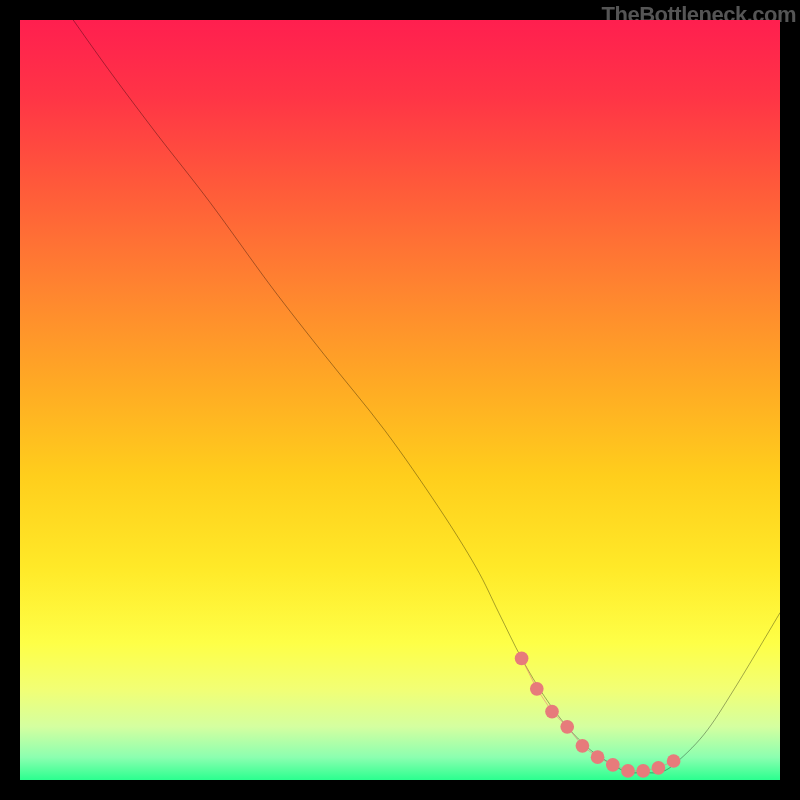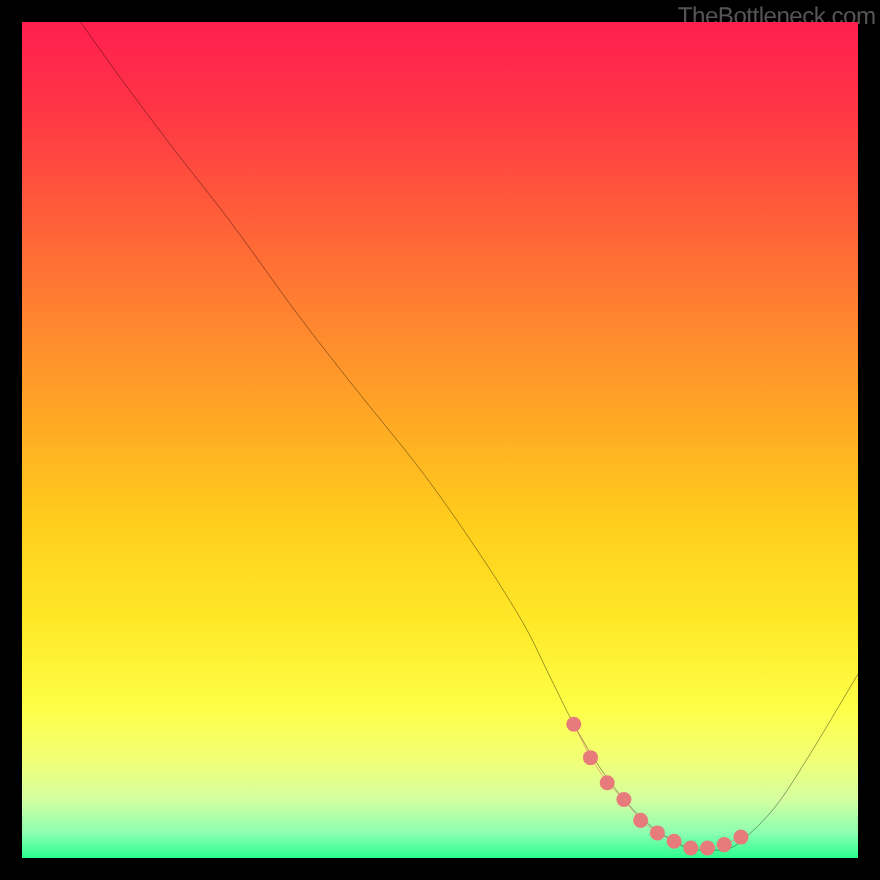--- a/index.html
+++ b/index.html
@@ -24,21 +24,21 @@
   .gradient {
     position: absolute;
     left: 0; top: 0;
     width: 100%; height: 100%;
   }
   .attribution {
     position: absolute;
     top: 2px;
     right: 4px;
     font-size: 22px;
-    font-weight: 400;
+    font-weight: 700;
     color: #555;
     letter-spacing: -0.5px;
   }
   svg.curve {
     position: absolute;
     left: 0; top: 0;
     width: 760px; height: 760px;
     overflow: visible;
   }
 </style>

